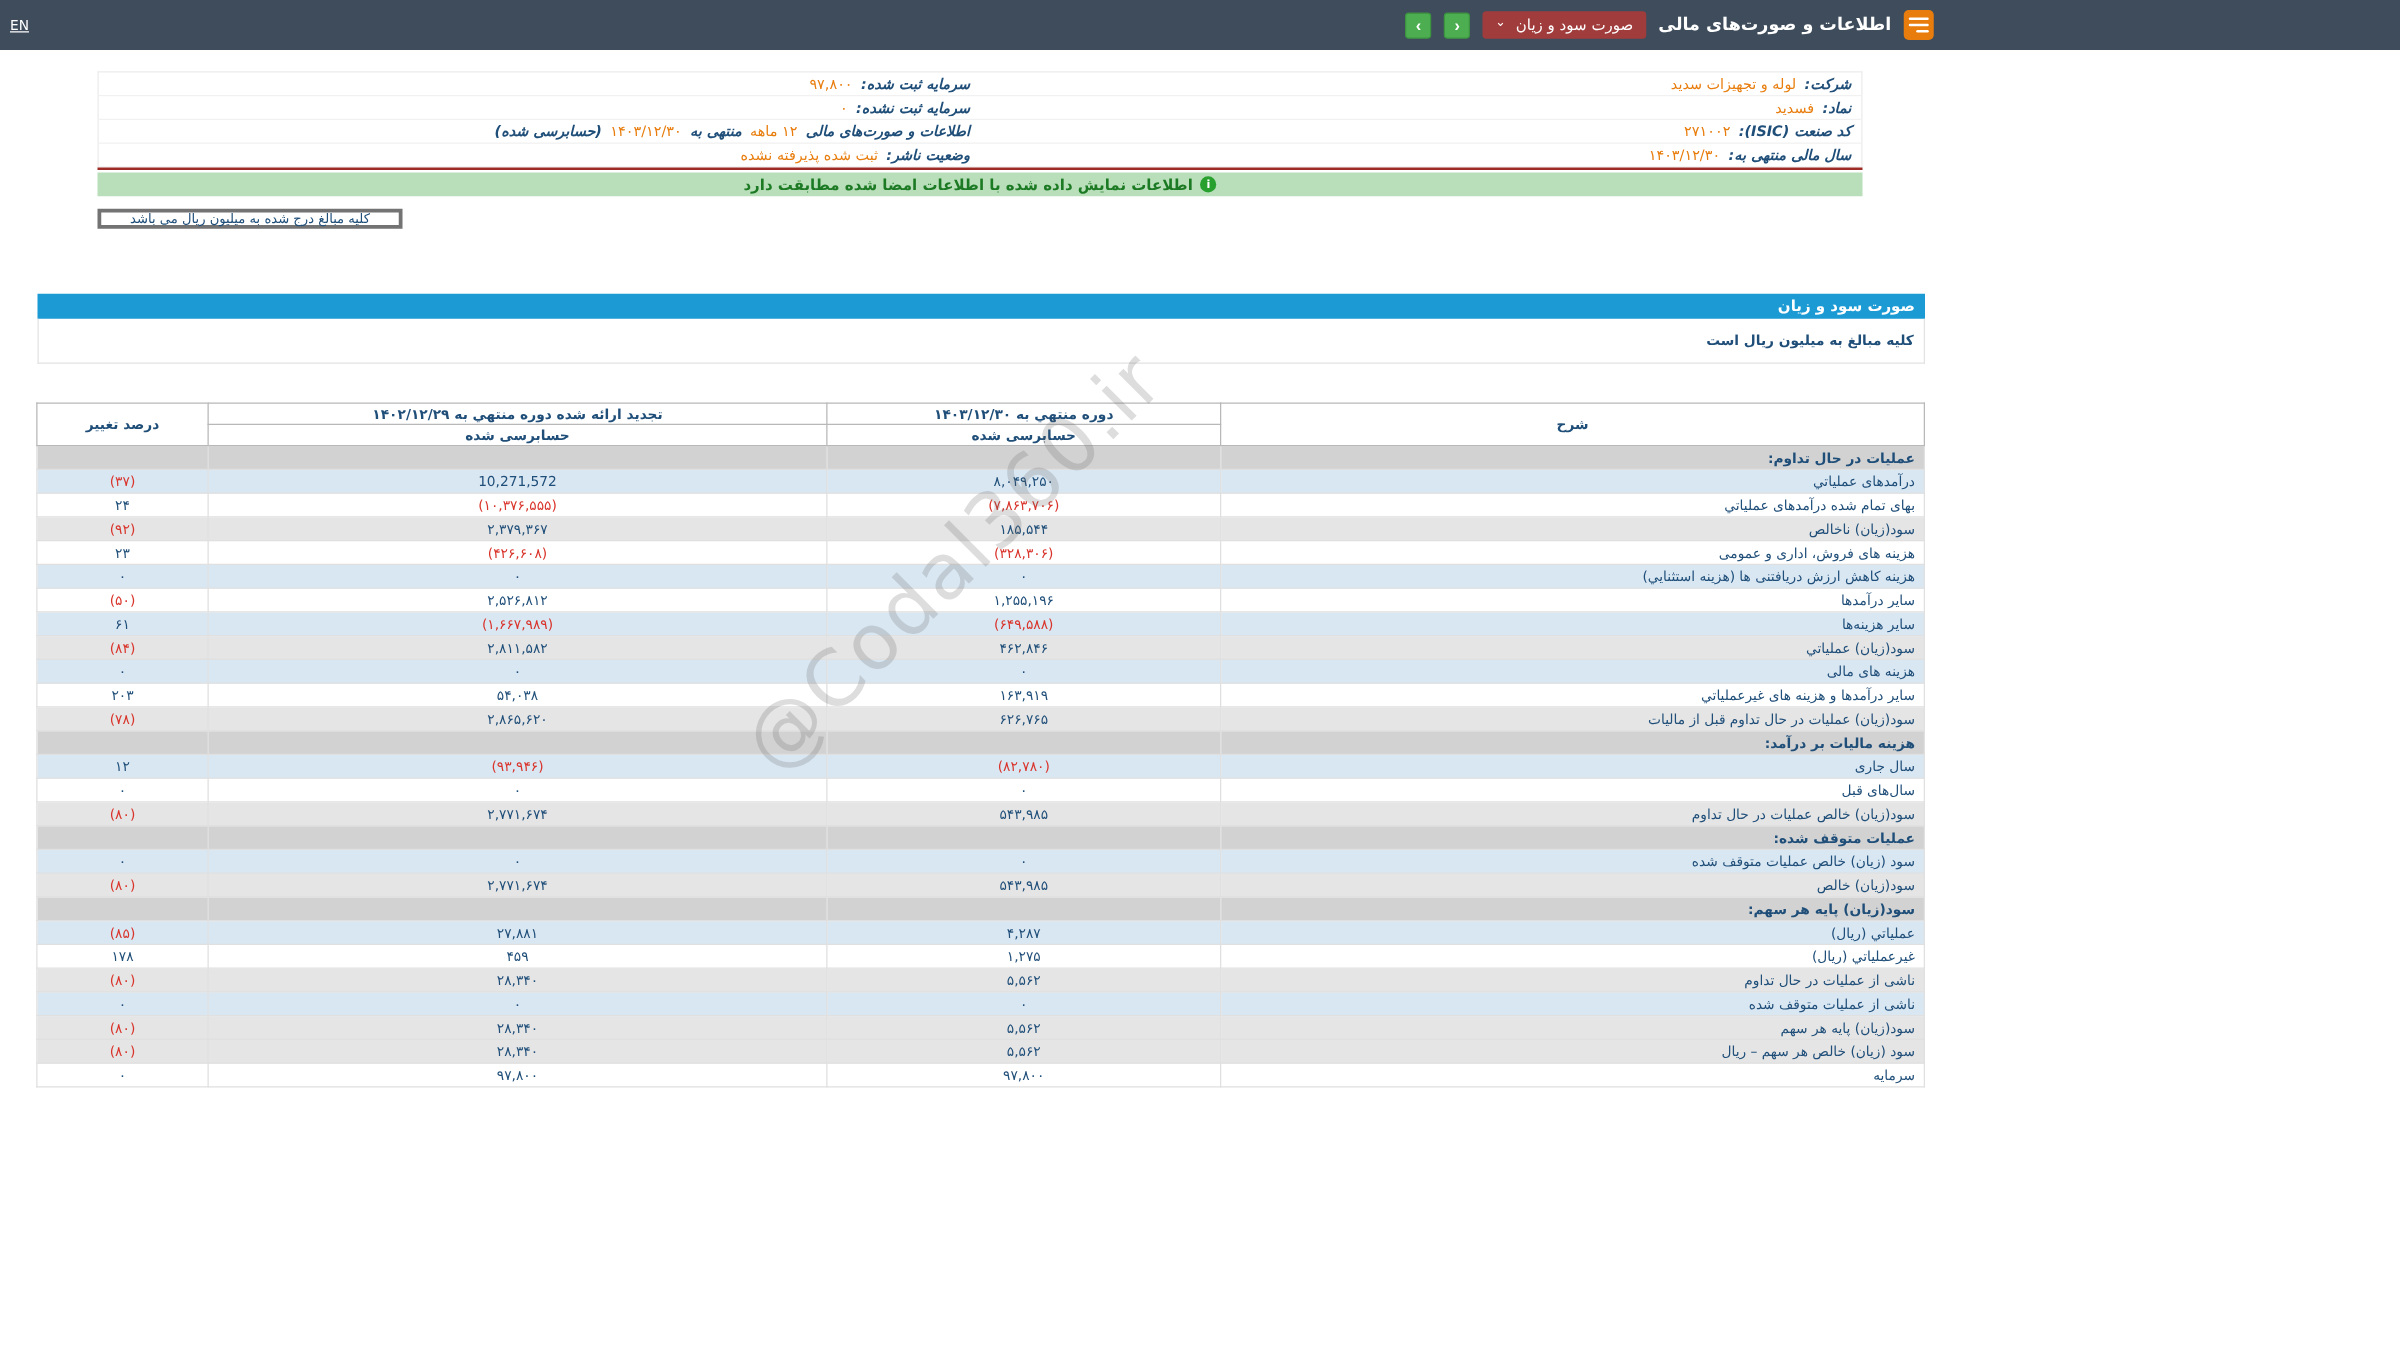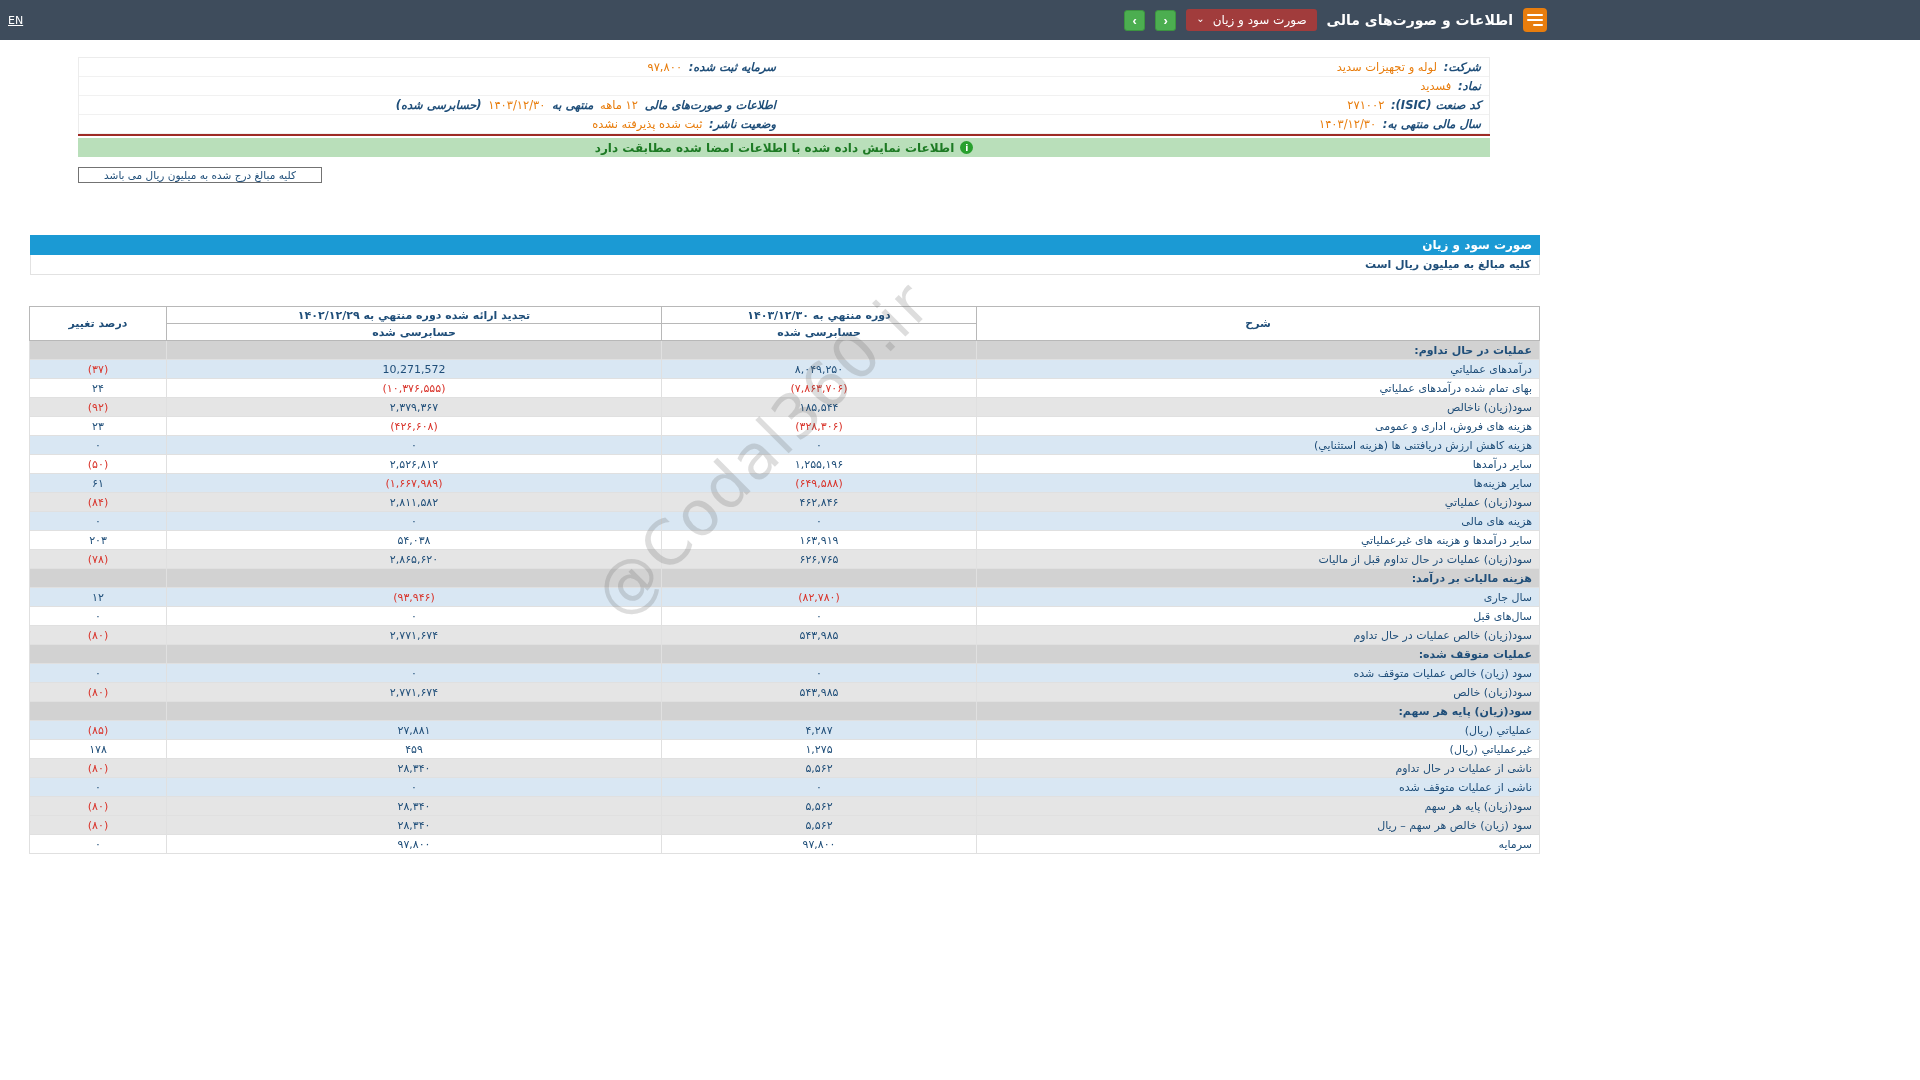--- a/index.html
+++ b/index.html
@@ -37,28 +37,28 @@
   .lbl { color:#1f4e79; font-weight:bold;font-style:italic; }
   .val { color:#e87d0d; margin:0 3px; }
   .red-line { height:2px; background:#9e2b25; }
   .banner { margin-top:2px; height:19px; background:#b9dfba;
     display:flex; align-items:center; justify-content:center; gap:6px;
     color:#1d7a24; font-size:12px; font-weight:bold; }
   .info-icon { width:13px; height:13px; border-radius:50%; background:#28a02e; color:#fff;
     font-size:9px; font-weight:bold; display:flex; align-items:center; justify-content:center;
     font-style:normal; direction:ltr; }
   .note-row { display:flex; justify-content:flex-end; margin-top:10px; }
-  .note-box { width:244px; height:16px; border:1px solid #737373; background:#fff;
+  .note-box { width:244px; height:16px; border:3px solid #737373; background:#fff;
     color:#1f4e79; font-size:10.5px; display:flex; align-items:center; justify-content:center; }
 
   
   .statement { width:1510px; margin:52px 15px 0 0; position:relative; }
   .blue-bar { height:20px; background:#1b9ad4; color:#fff; font-size:12px; font-weight:bold;
     display:flex; align-items:center; padding:0 8px; }
-  .subtitle-bar { height:20px; border:1px solid #e2e2e2; border-top:none;
+  .subtitle-bar { height:36px; border:1px solid #e2e2e2; border-top:none;
     display:flex; align-items:center; padding:0 8px; color:#1f4e79; font-size:11px; font-weight:bold; }
   .table-wrap { margin-top:31px; }
 
   table.stmt-table { width:100%; border-collapse:collapse; table-layout:fixed;
     border-top:1px solid #8a8a8a; }
   .stmt-table th { background:#fff; color:#1f4e79; font-weight:bold; font-size:11px;
     border:1px solid #b8b8b8; height:17px; padding:1px 4px; text-align:center; }
   .stmt-table td { height:19px; padding:0 7px; border:1px solid #e0e0e0; font-size:11px; }
   .stmt-table td.desc { text-align:right; color:#1f4e79; }
   .stmt-table td.num { text-align:center; direction:ltr; color:#1f4e79; }
@@ -112,20 +112,24 @@
         </div>
         <div class="info-cell">
           <span class="lbl">سرمایه ثبت شده:</span>
           <span class="val">۹۷,۸۰۰</span>
         </div>
       </div>
       <div class="info-row">
         <div class="info-cell">
           <span class="lbl">نماد:</span>
           <span class="val">فسدید</span>
+        </div>
+        <div class="info-cell">
+          <span class="lbl">سرمایه ثبت نشده:</span>
+          <span class="val">۰</span>
         </div>
       </div>
       <div class="info-row">
         <div class="info-cell">
           <span class="lbl">کد صنعت (ISIC):</span>
           <span class="val">۲۷۱۰۰۲</span>
         </div>
         <div class="info-cell">
           <span class="lbl">اطلاعات و صورت‌های مالی</span>
           <span class="val">۱۲ ماهه</span>

